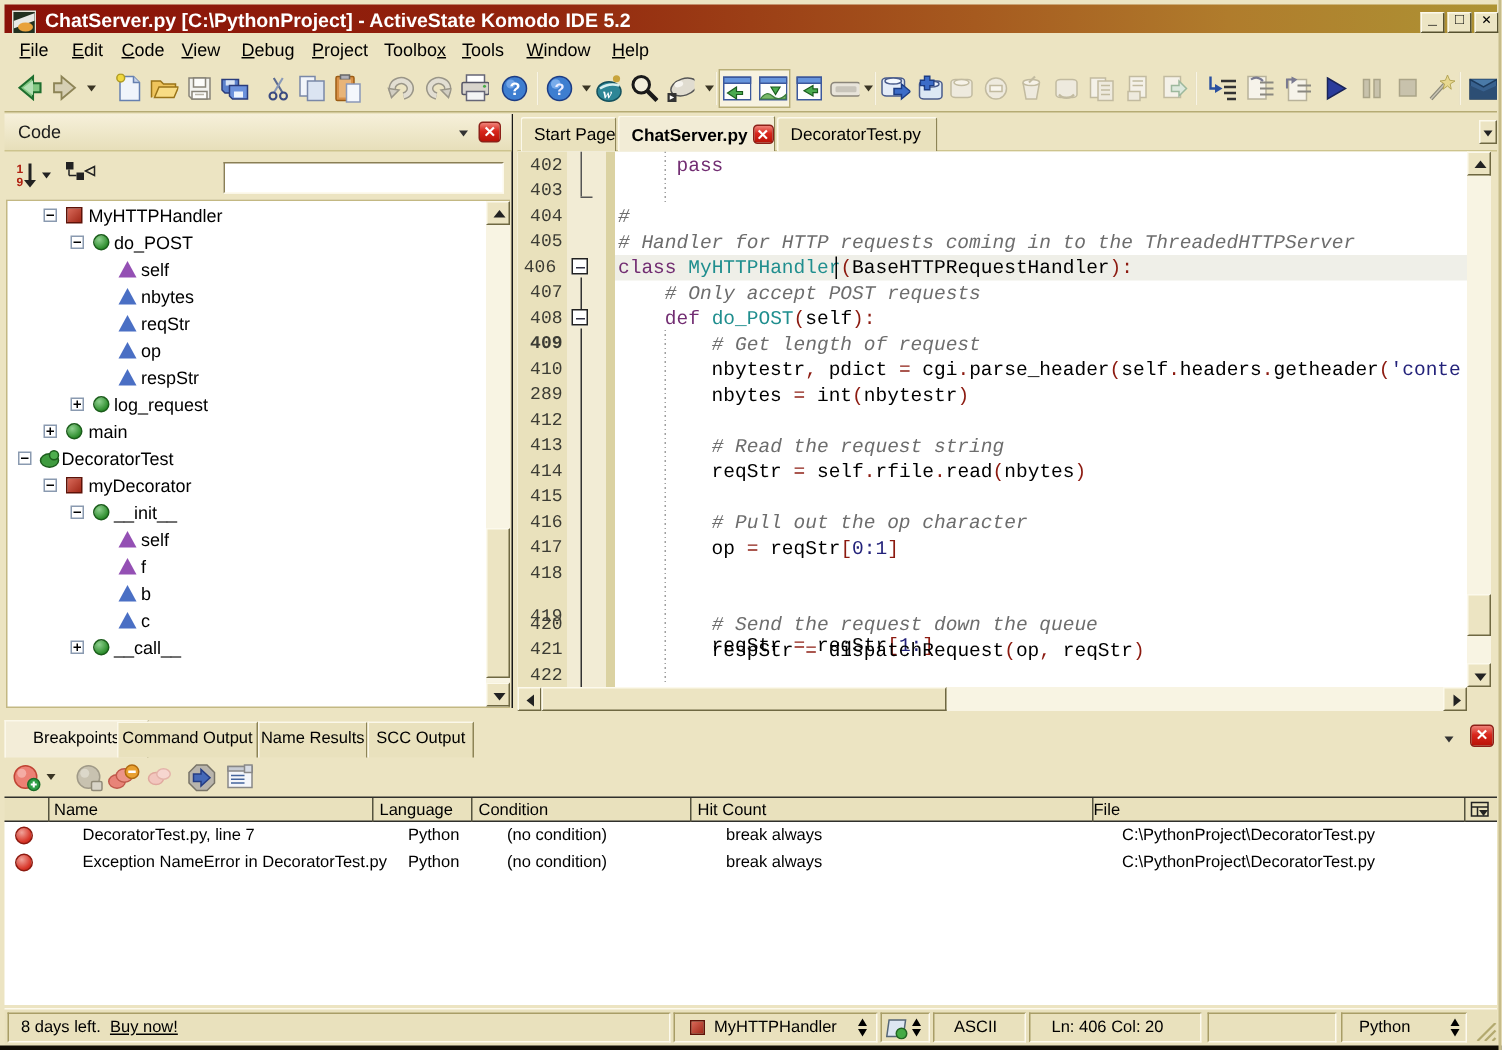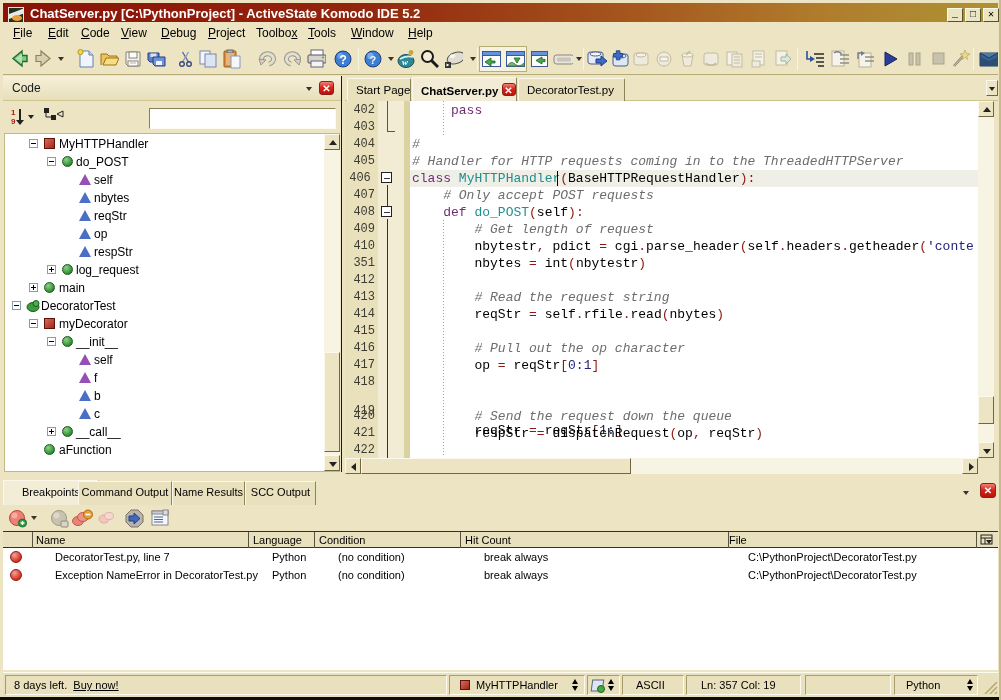--- a/index.html
+++ b/index.html
@@ -421,24 +421,20 @@
       </div>
       <div class="trow" style="top:271px; left:0; width:318px;">
         <span class="tico-tri-b" style="left:74px;"></span>
         <span class="tlabel" style="left:89px;">c</span>
       </div>
       <div class="trow" style="top:289px; left:0; width:318px;">
         <span class="pm plus" style="left:42px;"></span>
         <span class="tico-meth" style="left:57px;"></span>
         <span class="tlabel" style="left:71px;text-align:right;">__call__</span>
       </div>
-      <div class="trow" style="top:307px; left:0; width:318px;">
-        <span class="tico-meth" style="left:39px;"></span>
-        <span class="tlabel" style="left:54px;">aFunction</span>
-      </div>
       <div class="sb-track" style="left:319px; top:0; width:16px; height:337px;"></div>
       <div class="sb-btn" style="left:319px; top:0; width:16px; height:16px;">
         <span class="arr" style="left:4px; top:5px; border-left:4px solid transparent; border-right:4px solid transparent; border-bottom:5px solid #222;"></span>
       </div>
       <div class="sb-thumb" style="left:319px; top:218px; width:16px; height:100px;"></div>
       <div class="sb-btn" style="left:319px; top:321px; width:16px; height:16px;">
         <span class="arr" style="left:4px; top:6px; border-left:4px solid transparent; border-right:4px solid transparent; border-top:5px solid #222;"></span>
       </div>
     </div>
 </div>
@@ -454,23 +450,23 @@
     <div id="gutter" class="abs"></div>
     <div id="foldmargin" class="abs"></div>
     <div id="dbgmargin" class="abs"></div>
   <div class="lnum" style="top:2px; left:0;">402</div>
       <div class="lnum" style="top:19px; left:0;">403</div>
       <div class="lnum" style="top:36px; left:0;">404</div>
       <div class="lnum" style="top:53px; left:0;">405</div>
       <div class="lnum" style="top:70px; left:0;text-align:center;">406</div>
       <div class="lnum" style="top:87px; left:0;">407</div>
       <div class="lnum" style="top:104px; left:0;">408</div>
-      <div class="lnum" style="top:121px; left:0;">409</div>
+      <div class="lnum" style="top:121px; left:0;font-weight:bold;">409</div>
       <div class="lnum" style="top:138px; left:0;">410</div>
-      <div class="lnum" style="top:155px; left:0;">351</div>
+      <div class="lnum" style="top:155px; left:0;">289</div>
       <div class="lnum" style="top:172px; left:0;">412</div>
       <div class="lnum" style="top:189px; left:0;">413</div>
       <div class="lnum" style="top:206px; left:0;">414</div>
       <div class="lnum" style="top:223px; left:0;">415</div>
       <div class="lnum" style="top:240px; left:0;">416</div>
       <div class="lnum" style="top:257px; left:0;">417</div>
       <div class="lnum" style="top:274px; left:0;">418</div>
       <div class="lnum" style="top:291px; left:0;margin-top:12px;">419</div>
       <div class="lnum" style="top:308px; left:0;">420</div>
       <div class="lnum" style="top:325px; left:0;">421</div>
@@ -624,21 +620,21 @@
     <svg class="abs" style="left:2px; top:2px;" width="16" height="15">
         <rect x="3" y="2" width="11" height="11" fill="#dde6f2" stroke="#567" transform="skewX(-8)"></rect>
         <circle cx="11" cy="11" r="3.5" fill="#4a4" stroke="#262"></circle>
       </svg>
     <span class="spin abs" style="left:20px; top:3px;"></span>
   </div>
   <div class="sseg" style="left:619px; width:62px;">
       <span class="abs" style="left:13px; top:3px; white-space:nowrap;">ASCII</span>
     </div>
   <div class="sseg" style="left:683px; width:115px;">
-      <span class="abs" style="left:14px; top:3px; white-space:nowrap;">Ln: 357 Col: 19</span>
+      <span class="abs" style="left:14px; top:3px; white-space:nowrap;">Ln: 406 Col: 20</span>
     </div>
   <div class="sseg" style="left:802px; width:86px;"></div>
   <div class="sseg" style="left:891px; width:84px;">
       <span class="abs" style="left:11px; top:3px;">Python</span>
       <span class="spin abs" style="left:72px; top:3px;"></span>
     </div>
   <svg class="abs" style="left:981px; top:9px;" width="14" height="12">
       <line x1="13" y1="0" x2="1" y2="12" stroke="#b3a96f" stroke-width="1.5"></line>
       <line x1="13" y1="5" x2="6" y2="12" stroke="#b3a96f" stroke-width="1.5"></line>
       <line x1="13" y1="10" x2="11" y2="12" stroke="#b3a96f" stroke-width="1.5"></line>

